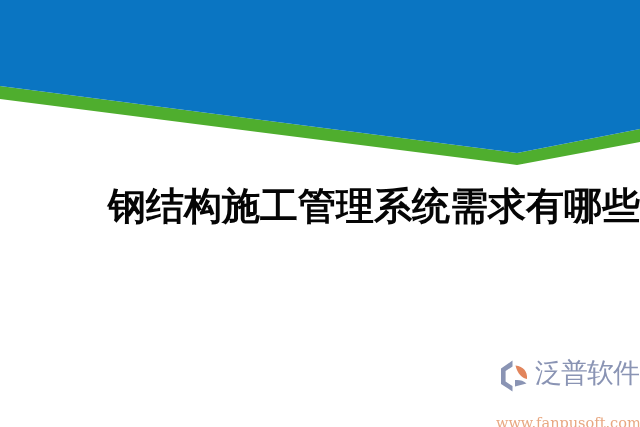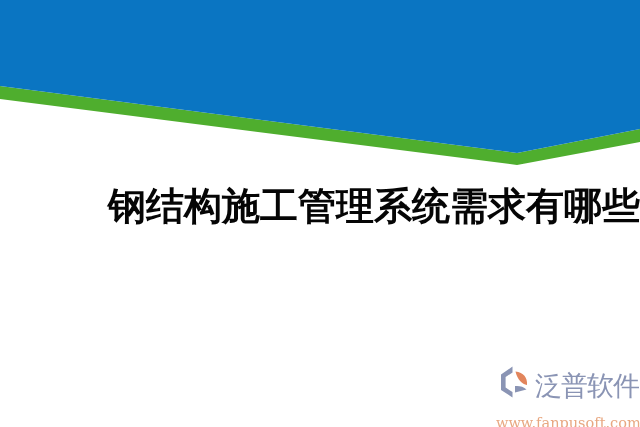--- a/index.html
+++ b/index.html
@@ -55,21 +55,21 @@
   
   .brand {
     position: absolute;
     right: 8px;
     bottom: 6px;
     width: 136px;
     height: 62px;
   }
   .brand-row {
     display: flex;
-    align-items: flex-end;
+    align-items: flex-start;
     height: 40px;
     padding-left: 2px;
   }
   .brand-mark {
     width: 36px;
     height: 34px;
     flex: 0 0 36px;
     margin-right: 1px;
   }
   .brand-mark svg { display: block; width: 36px; height: 34px; }

